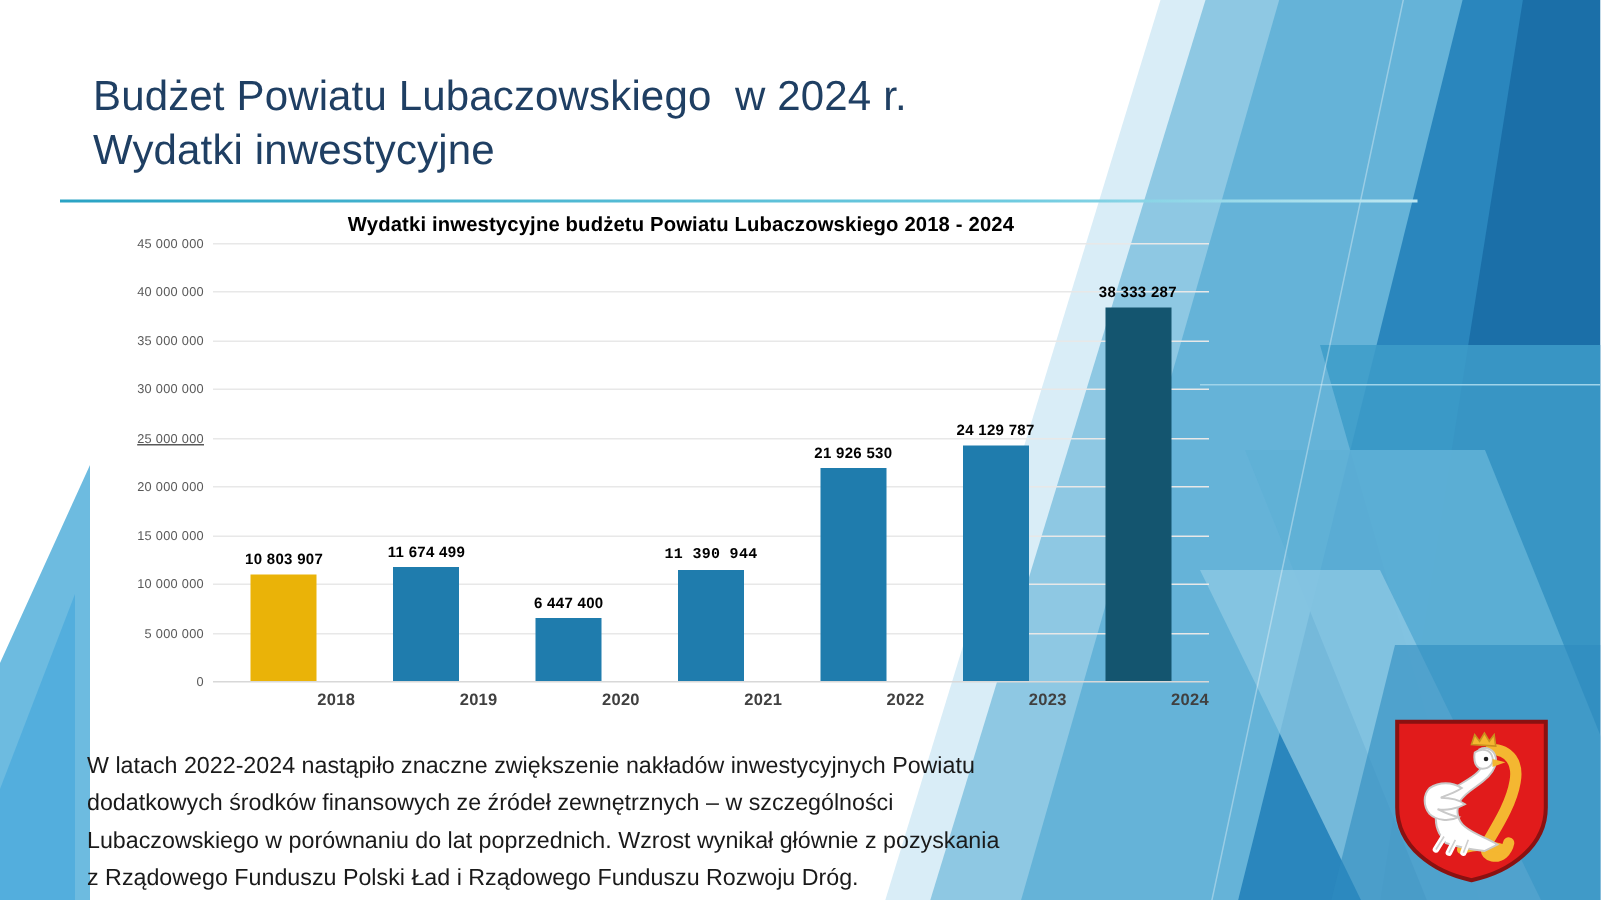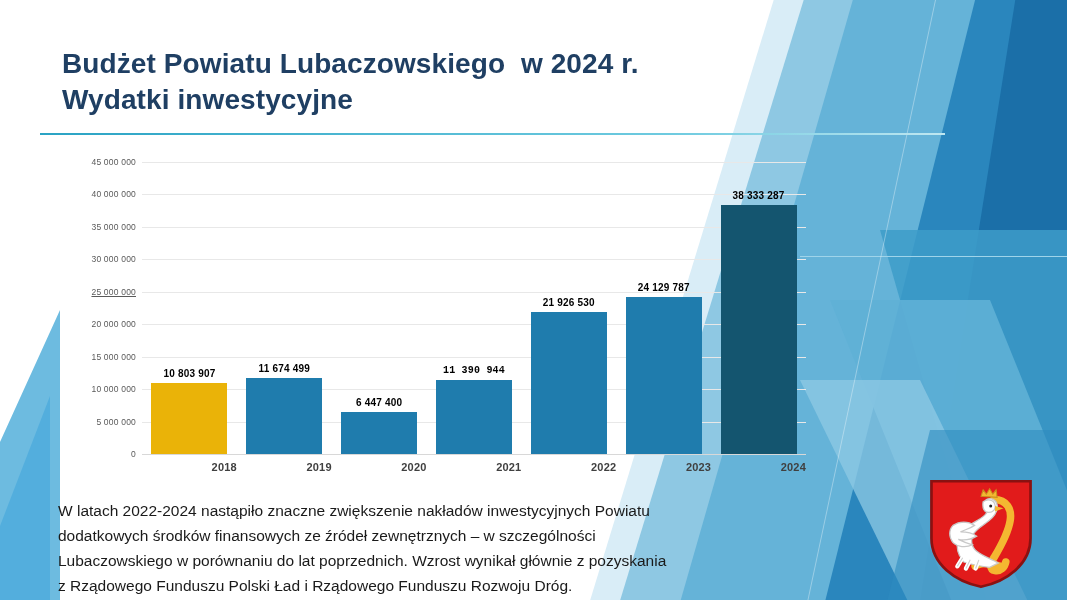--- a/index.html
+++ b/index.html
@@ -80,21 +80,21 @@
   }
   .sh-left-tri2{
     left:-40px;bottom:-30px;width:90px;height:260px;
     background:#53aedd;
     clip-path:polygon(100% 10%, 100% 100%, 0% 100%);
   }
 
   
   .title-block{position:absolute;left:62px;top:46px;width:720px;}
   .title-line{
-    color:#1f3f63;font-size:28px;font-weight:bold;line-height:36px;
+    color:#1f3f63;font-size:28px;font-weight:normal;line-height:36px;
     letter-spacing:.1px;white-space:pre;
   }
   .title-rule{
     position:absolute;left:40px;top:133px;width:905px;height:2px;
     background:linear-gradient(to right,#2aa3c4,#6fcbe0 70%,#bfe7f1);
   }
 
   
   .chart{position:absolute;left:66px;top:140px;width:740px;height:340px;}
   .chart-title{
@@ -111,21 +111,21 @@
     position:absolute;left:76px;top:0;right:0;height:292px;
   }
   .grid{position:absolute;inset:0;}
   .gl{position:absolute;left:0;right:0;height:1px;background:#e8e8e8;}
   .gl.base{background:#d8d8d8;}
   .bars{position:absolute;inset:0;display:flex;align-items:flex-end;}
   .bar-slot{
     flex:1;height:100%;position:relative;display:flex;
     align-items:flex-end;justify-content:center;
   }
-  .bar{width:44px;background:#1f7cad;position:relative;padding-left:32px;}
+  .bar{width:44px;background:#1f7cad;position:relative;}
   .bar-label{
     position:absolute;bottom:100%;left:50%;transform:translateX(-50%);
     margin-bottom:4px;font-size:10px;font-weight:bold;color:#000;
     white-space:nowrap;letter-spacing:.2px;
   }
   .xaxis{
     position:absolute;left:76px;right:0;top:294px;height:22px;display:flex;
   }
   .xtick{
     flex:1;text-align:right;font-size:11px;font-weight:bold;color:#404040;
@@ -165,20 +165,21 @@
     <div class="shape sh-left-tri2"></div>
   </div>
 
   <div class="title-block">
     <div class="title-line">Budżet Powiatu Lubaczowskiego  w 2024 r.</div>
     <div class="title-line">Wydatki inwestycyjne</div>
   </div>
   <div class="title-rule"></div>
 
   <div class="chart">
+    <div class="chart-title">Wydatki inwestycyjne budżetu Powiatu Lubaczowskiego 2018 - 2024</div>
     <div class="plot-wrap">
       <div class="ylabels" id="ylabels">
           <div class="ylab" style="top: 0px;">45 000 000</div>
           <div class="ylab" style="top: 32.4444px;">40 000 000</div>
           <div class="ylab" style="top: 64.8889px;">35 000 000</div>
           <div class="ylab" style="top: 97.3333px;">30 000 000</div>
           <div class="ylab" style="top: 129.778px; text-decoration: underline;">25 000 000</div>
           <div class="ylab" style="top: 162.222px;">20 000 000</div>
           <div class="ylab" style="top: 194.667px;">15 000 000</div>
           <div class="ylab" style="top: 227.111px;">10 000 000</div>

